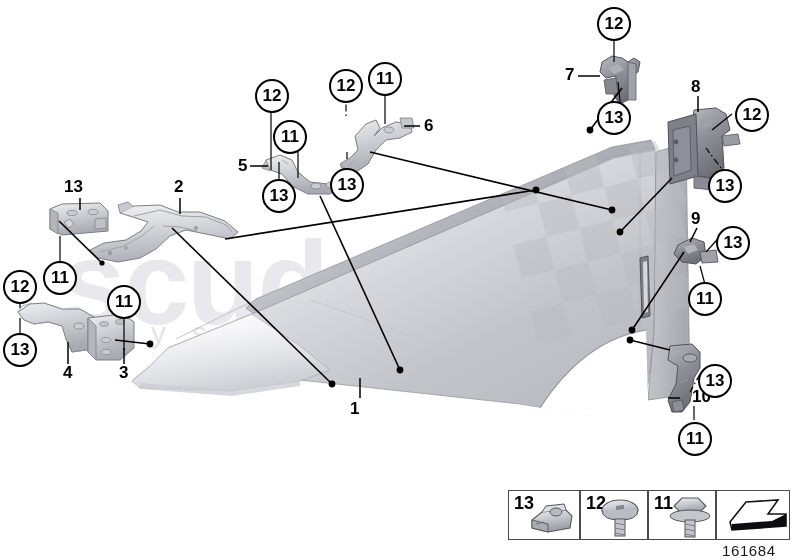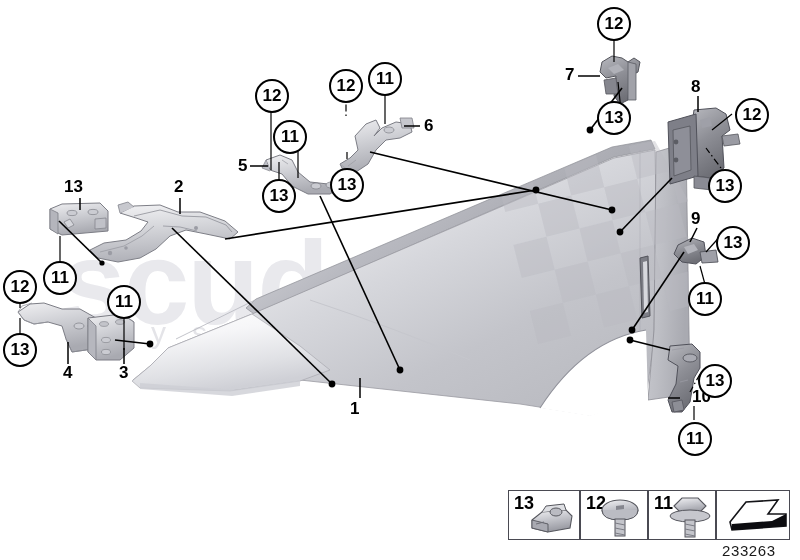--- a/index.html
+++ b/index.html
@@ -442,15 +442,15 @@
       <rect x="31" y="30" width="10" height="17" fill="#c4c5cb" stroke="#56575e" stroke-width="1"></rect>
       <path d="M31,34 L41,36 M31,39 L41,41 M31,44 L41,46" stroke="#7b7c84" stroke-width="1" fill="none"></path>
     </g>
 
     <g transform="translate(212,0)">
       <path d="M10,32 L26,12 L58,10 L48,24 L66,24 L66,36 L12,40 Z" fill="#ffffff" stroke="#141418" stroke-width="1.6"></path>
       <path d="M12,34 L52,31 L66,24 L66,36 L12,40 Z" fill="#0c0c10"></path>
     </g>
   </svg>
 
-  <div class="partno" style="left:722px; top:542px;">233263</div>
+  <div class="partno" style="left:722px; top:542px;">161684</div>
 
 </div>
 
 </body></html>

